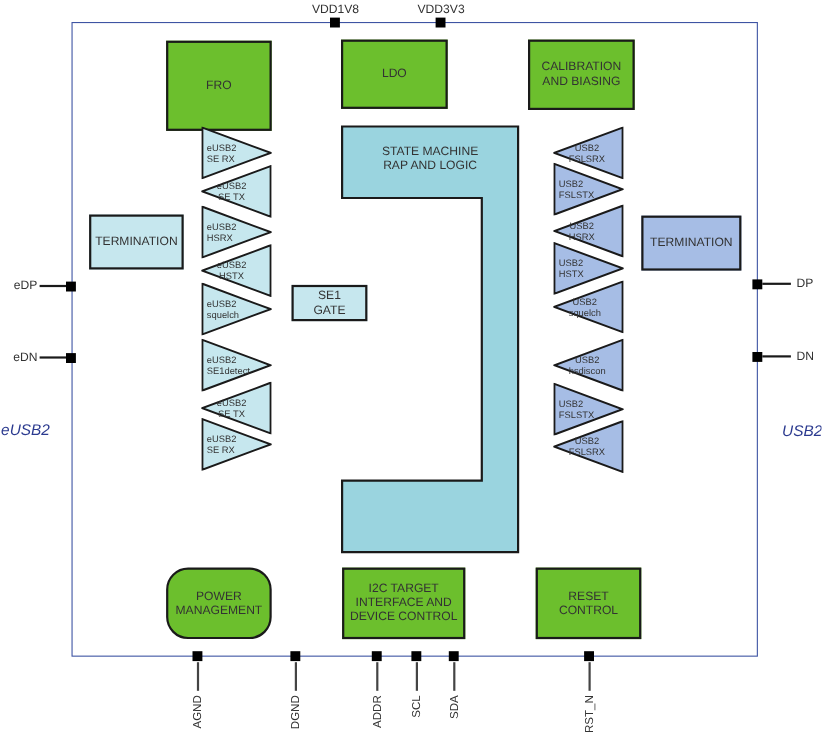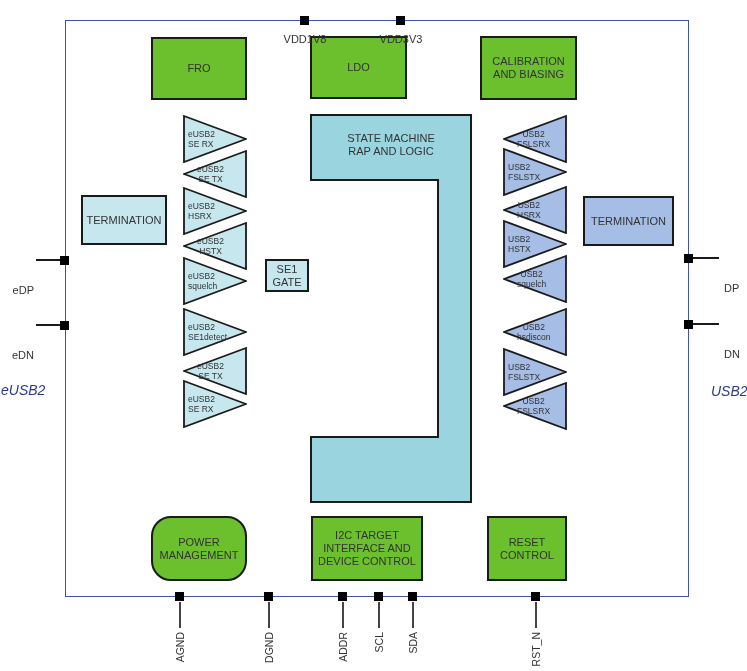--- a/index.html
+++ b/index.html
@@ -32,53 +32,53 @@
   .ltri .tshape{fill:var(--cyan-light);stroke:var(--ink);stroke-width:1.8px;}
   .rtri .tshape{fill:var(--blue);stroke:var(--ink);stroke-width:1.8px;}
   .tri-label{position:absolute;top:0;bottom:0;display:flex;align-items:center;
              font-size:8.5px;line-height:10px;white-space:pre-line;color:var(--text);}
   .tri.dir-right .tri-label{left:5px;right:14px;text-align:left;}
   .tri.dir-left  .tri-label{left:14px;right:4px;text-align:center;}
 
   .pin-square{position:absolute;width:9px;height:9px;background:#000;}
   .hline{position:absolute;height:1.5px;background:#1a1a1a;}
   .vline{position:absolute;width:1.5px;background:#444;}
-  .pin-label{position:absolute;font-size:11px;line-height:12px;color:var(--text);white-space:nowrap;margin-top:30px;}
+  .pin-label{position:absolute;font-size:11px;line-height:12px;color:var(--text);white-space:nowrap;}
   .pin-label.center{text-align:center;}
   .vpin-label{position:absolute;font-size:10.5px;line-height:11px;color:var(--text);
               white-space:nowrap;transform-origin:0 0;transform:rotate(-90deg) translateX(-100%);}
   .side-label{position:absolute;font-style:italic;font-size:14px;color:var(--side-label);white-space:nowrap;}
 </style>
 </head>
 <body>
 
 <div id="stage">
 
   <div class="chip"></div>
 
   <svg class="shape-layer">
     <polygon class="sm-poly" points="311,115 471,115 471,502 311,502 311,437 438,437 438,180 311,180"></polygon>
   </svg>
   <div class="overlay-label" style="left:311px;top:132px;width:160px;">STATE MACHINE
 RAP AND LOGIC</div>
 
-  <div class="box green" style="left:151px;top:37px;width:96px;height:63px;text-align:right;">FRO</div>
+  <div class="box green" style="left:151px;top:37px;width:96px;height:82px;text-align:right;">FRO</div>
   <div class="box green" style="left:480px;top:36px;width:97px;height:64px;">CALIBRATION
 AND BIASING</div>
   <div class="box green" style="left:310px;top:36px;width:97px;height:63px;">LDO</div>
   <div class="box green" style="left:151px;top:516px;width:96px;height:65px;border-radius:20px;">POWER
 MANAGEMENT</div>
   <div class="box green" style="left:311px;top:516px;width:112px;height:65px;">I2C TARGET
 INTERFACE AND
 DEVICE CONTROL</div>
-  <div class="box green" style="left:487px;top:516px;width:80px;height:65px;">RESET
+  <div class="box green" style="left:487px;top:516px;width:96px;height:65px;">RESET
 CONTROL</div>
 
   <div class="box cyanl" style="left:81px;top:195px;width:86px;height:50px;">TERMINATION</div>
-  <div class="box cyanl" style="left:265px;top:259px;width:44px;height:33px;">SE1
+  <div class="box cyanl" style="left:265px;top:259px;width:69px;height:33px;">SE1
 GATE</div>
 
 
   <div class="box blue" style="left:583px;top:196px;width:91px;height:50px;">TERMINATION</div>
 
   <div class="tri ltri dir-right" style="left:183px;top:115px;">
     <svg width="64" height="48">
         <polygon class="tshape" points="1,1 63,24 1,47"></polygon>
       </svg>
     <div class="tri-label">eUSB2

